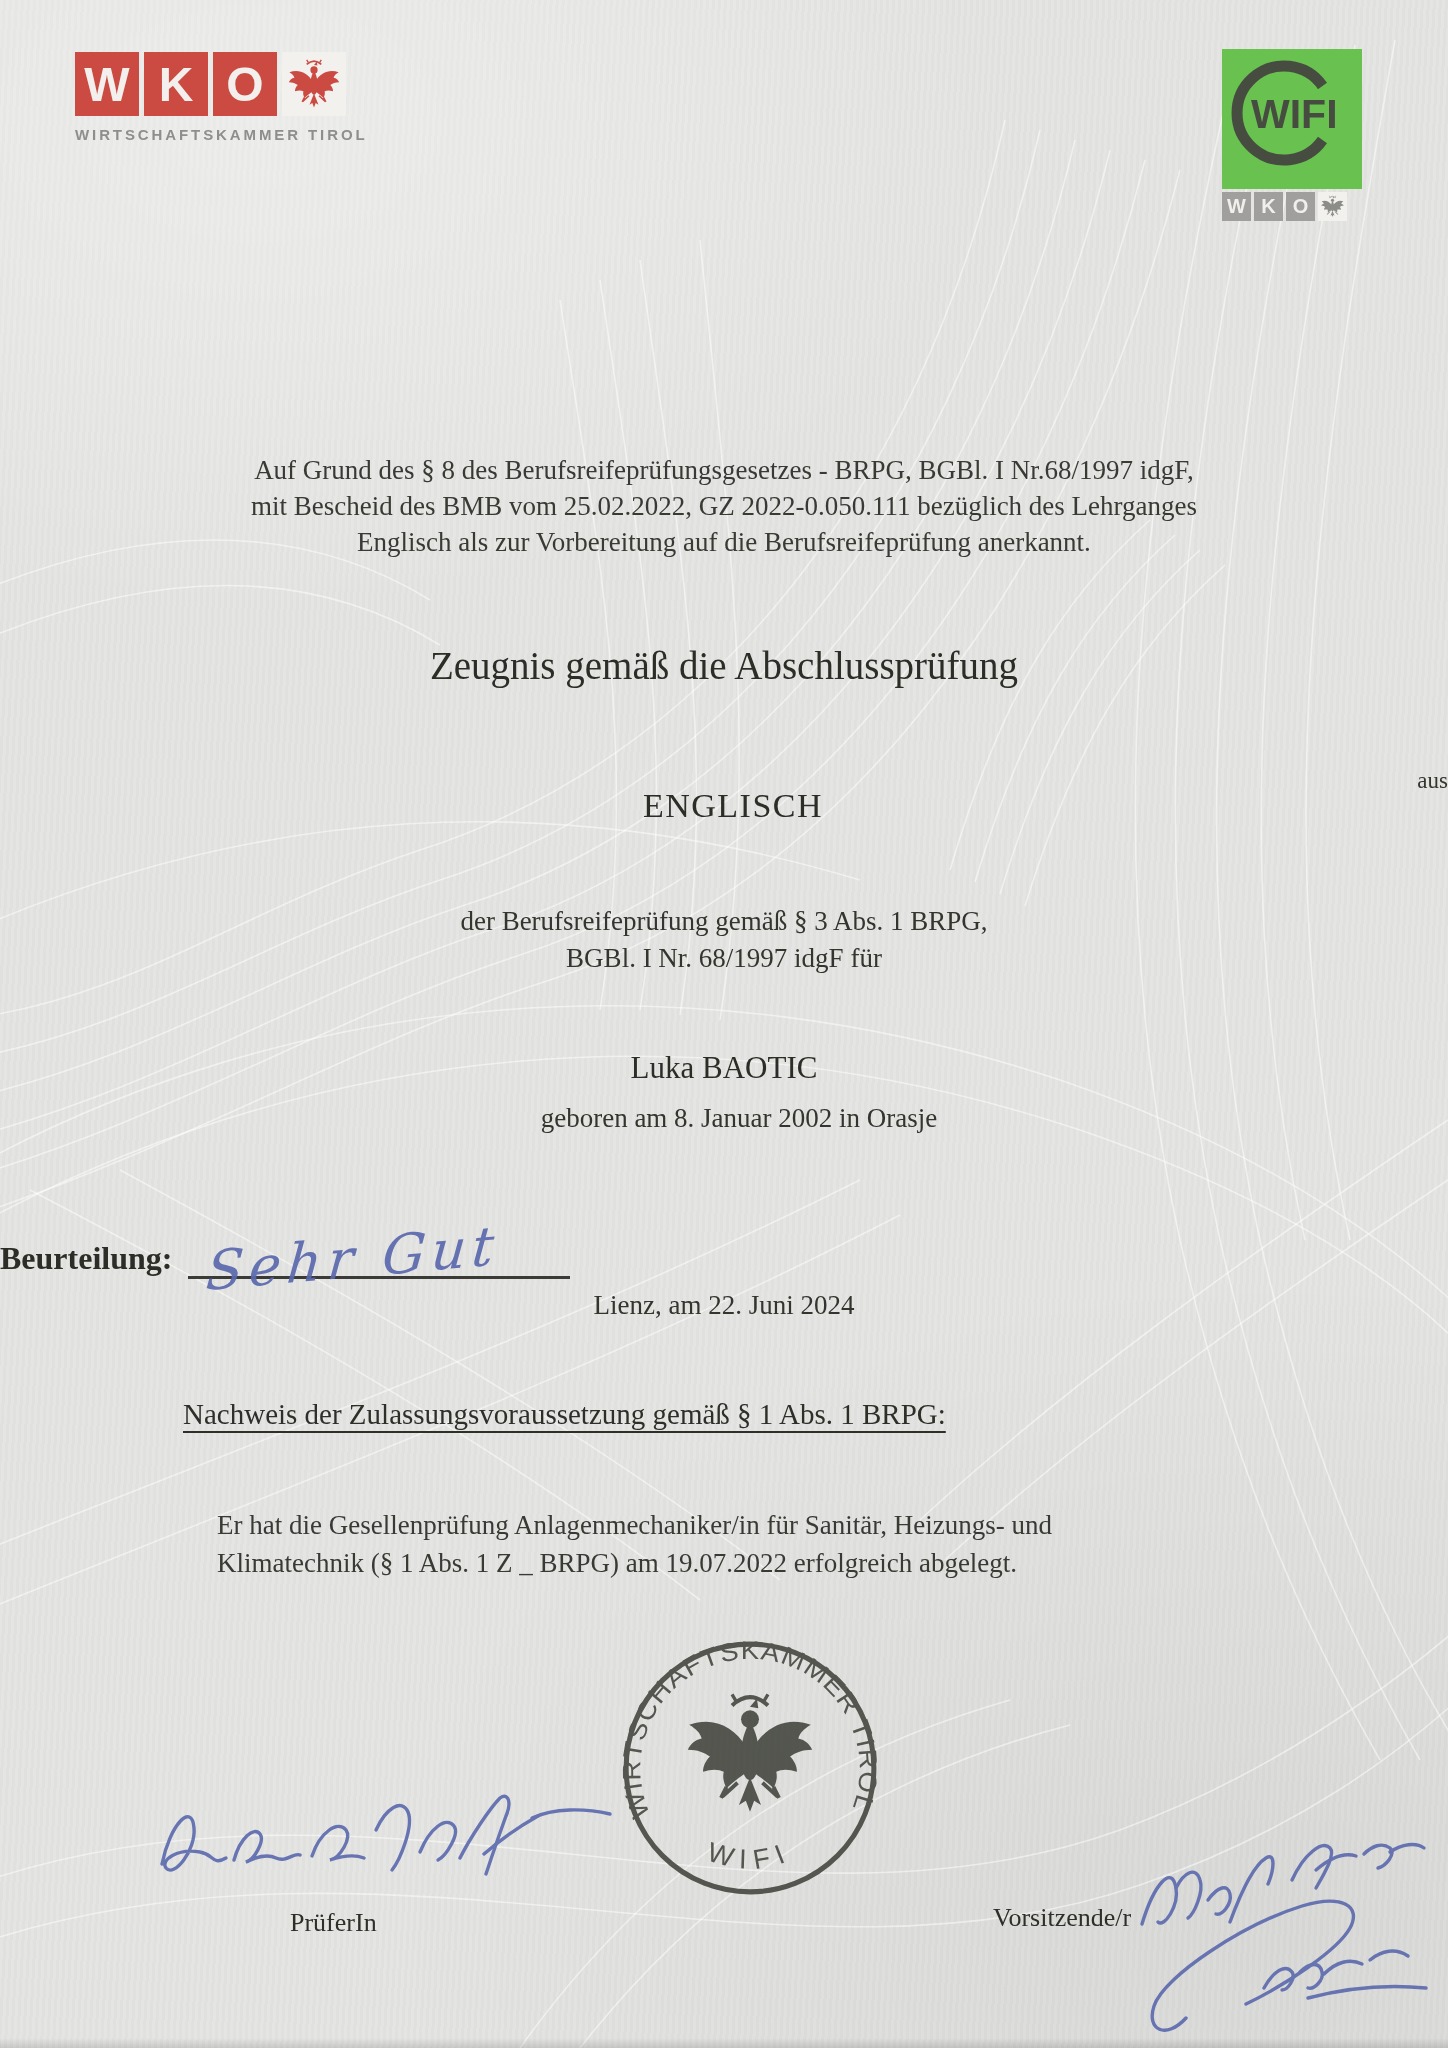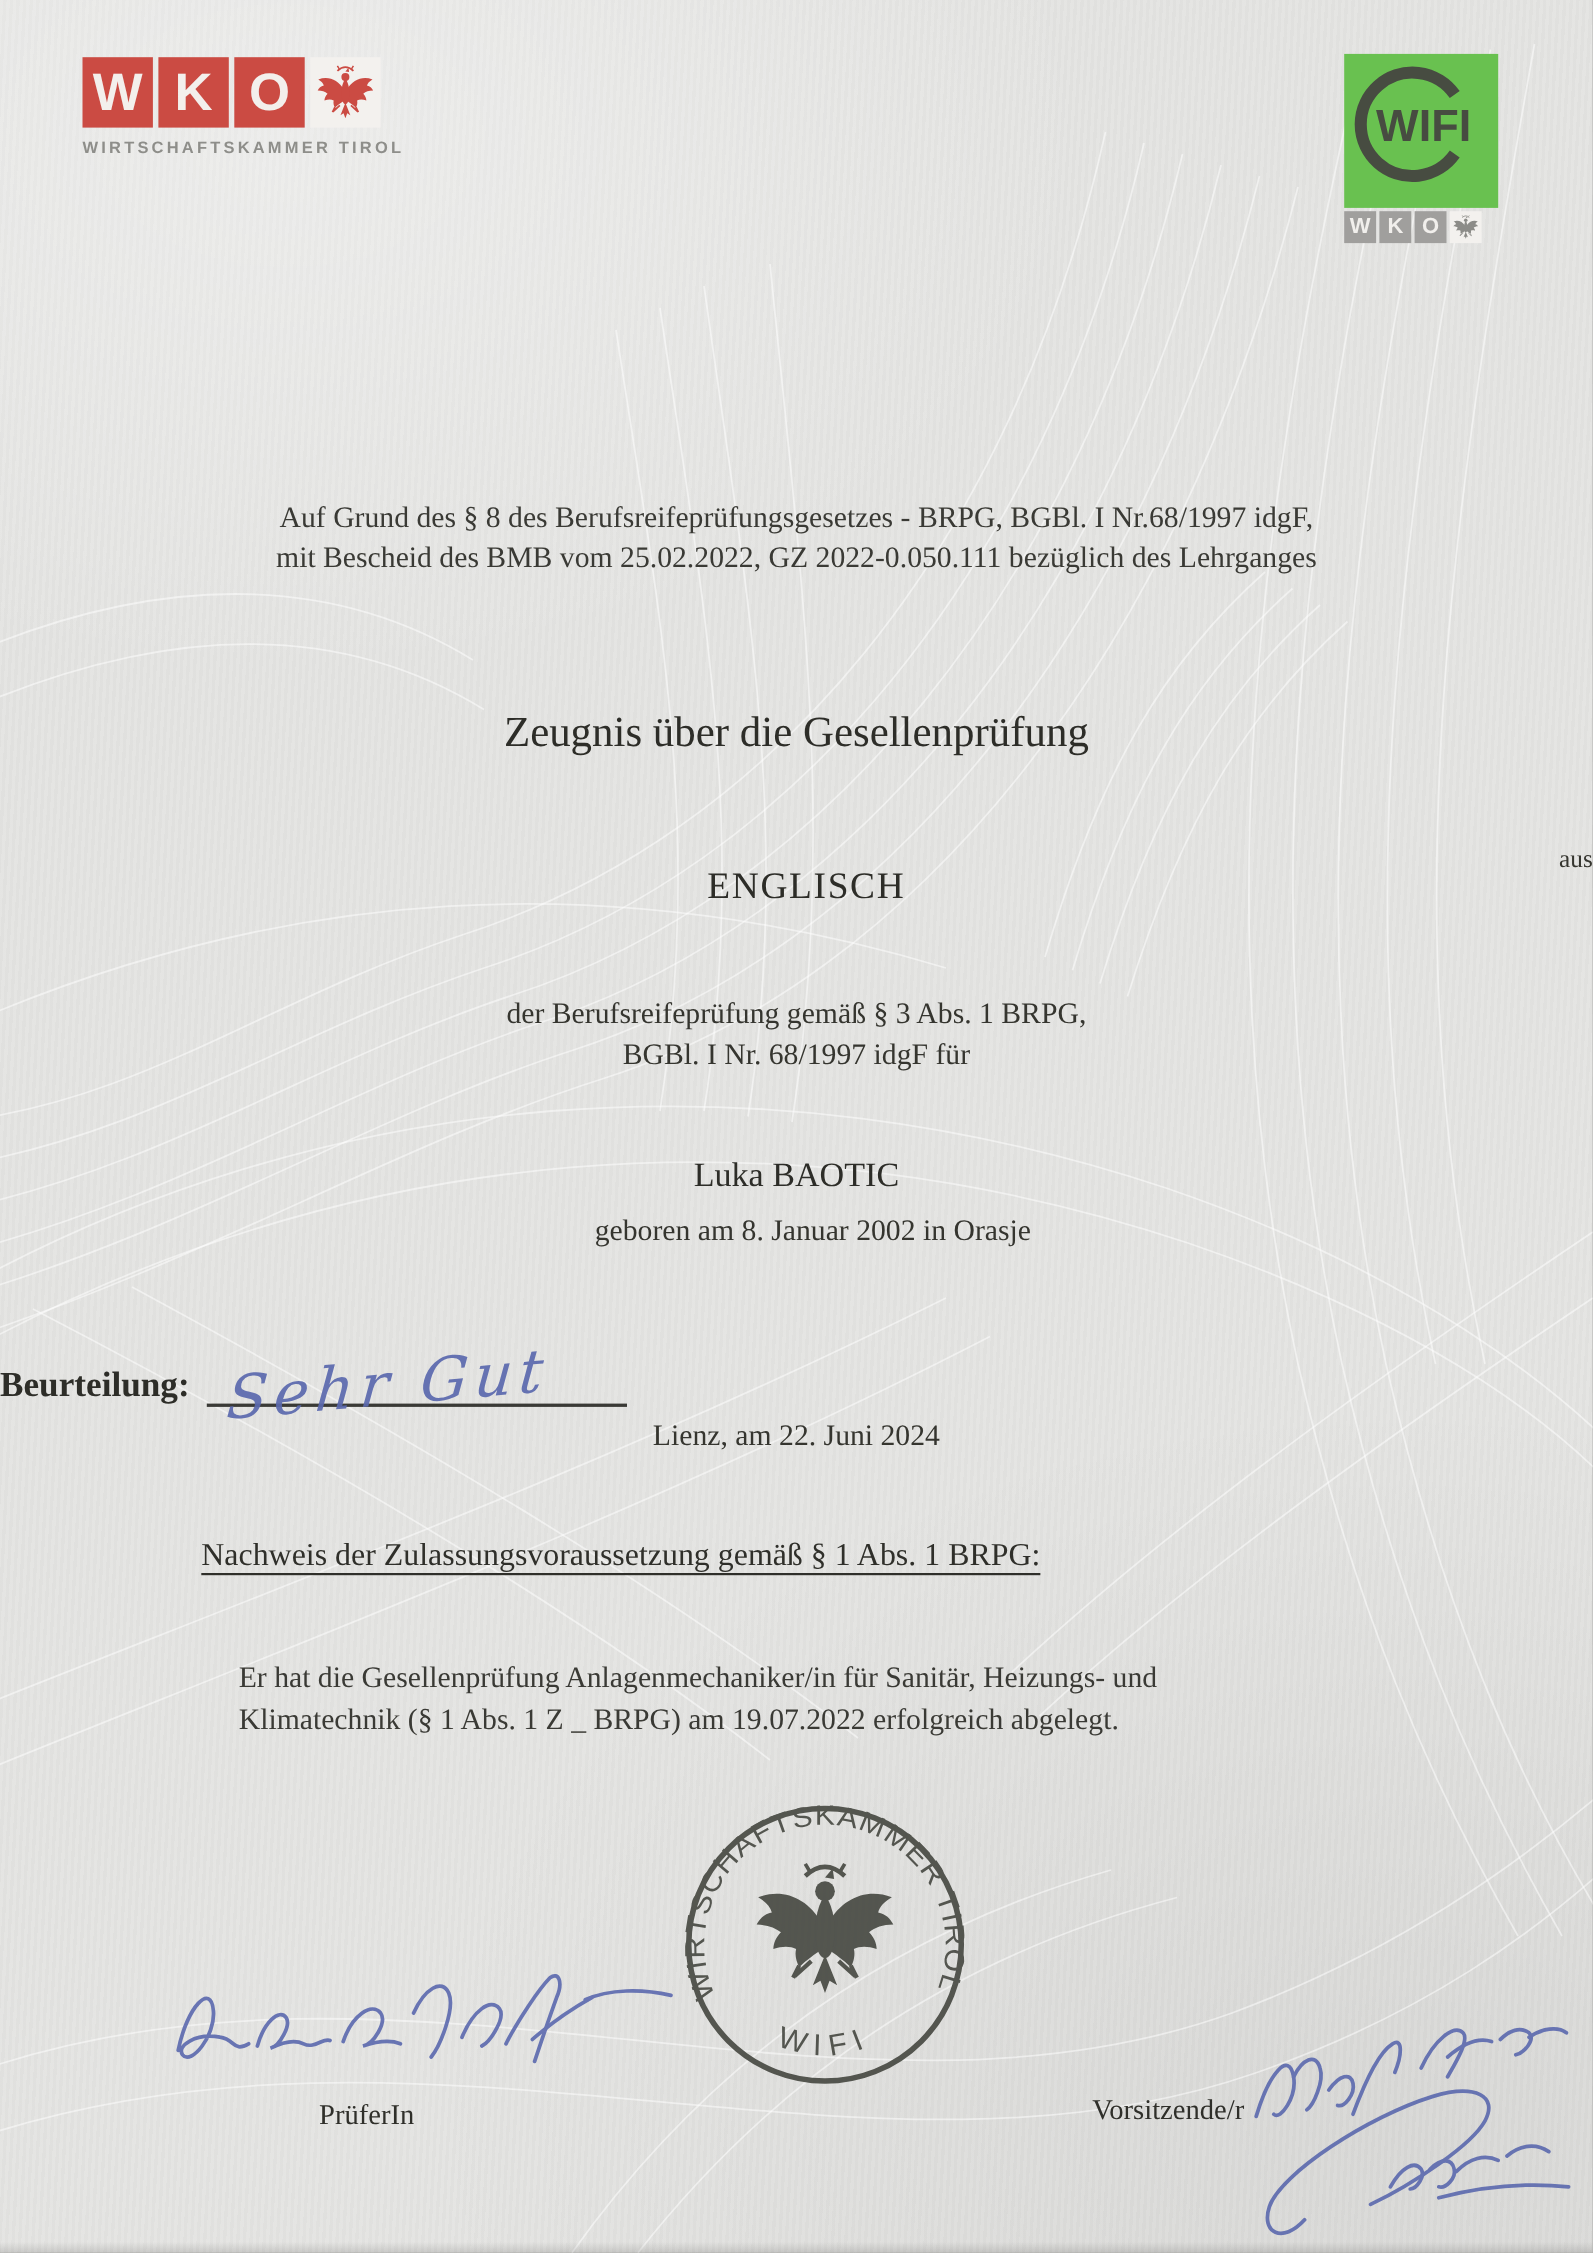--- a/index.html
+++ b/index.html
@@ -152,23 +152,24 @@
         <svg width="25" height="25" style="color:#8c8c88">
             <use href="#eagle" width="25" height="25"></use>
           </svg>
       </div>
     </div>
   </div>
 
   <div class="abs center intro">
     <div>Auf Grund des § 8 des Berufsreifeprüfungsgesetzes - BRPG, BGBl. I Nr.68/1997 idgF,</div>
     <div>mit Bescheid des BMB vom 25.02.2022, GZ 2022-0.050.111 bezüglich des Lehrganges</div>
-  </div>
-
-  <div class="abs center doc-title">Zeugnis über die Gesellenprüfung</div>
+    <div>Englisch als zur Vorbereitung auf die Berufsreifeprüfung anerkannt.</div>
+  </div>
+
+  <div class="abs center doc-title">Zeugnis gemäß die Abschlussprüfung</div>
   <div class="abs center aus">aus</div>
   <div class="abs center subject">ENGLISCH</div>
 
   <div class="abs center legal">
     <div>der Berufsreifeprüfung gemäß § 3 Abs. 1 BRPG,</div>
     <div>BGBl. I Nr. 68/1997 idgF für</div>
   </div>
 
   <div class="abs center candidate-name">Luka BAOTIC</div>
   <div class="abs center birth">geboren am  8. Januar 2002 in Orasje</div>

